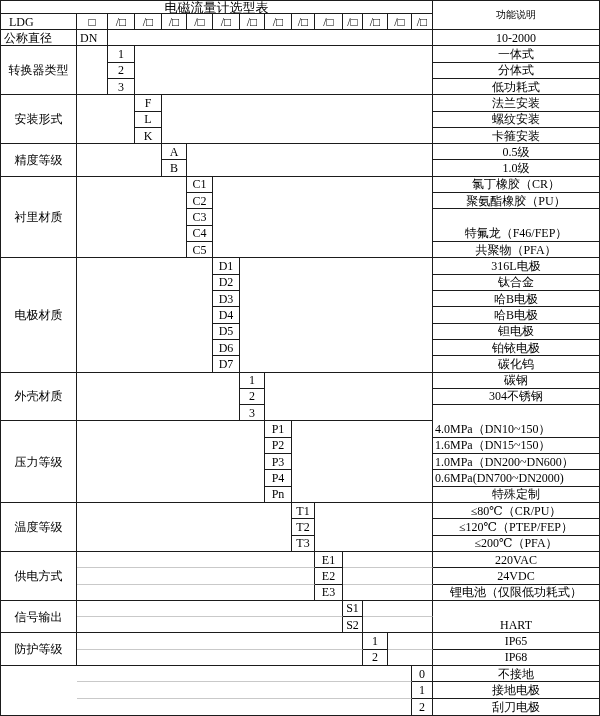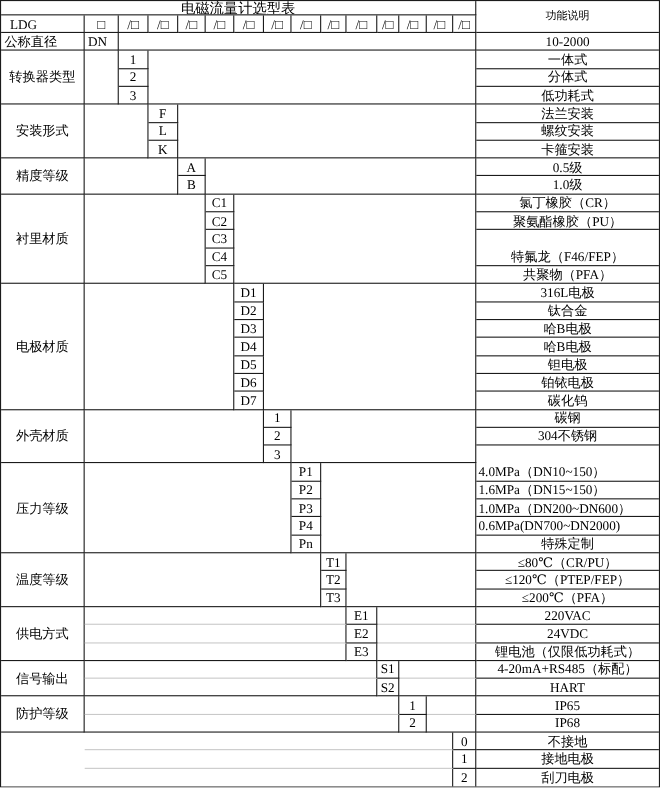--- a/index.html
+++ b/index.html
@@ -156,21 +156,20 @@
     <div class="cell code" style="grid-area: 36 / 11 / 37 / 12;">E2</div>
     <div class="cell desc lastcol" style="grid-area: 36 / 16 / 37 / 17;">24VDC</div>
     <div class="cell code" style="grid-area: 37 / 11 / 38 / 12;">E3</div>
     <div class="cell desc lastcol" style="grid-area: 37 / 16 / 38 / 17;">锂电池（仅限低功耗式）</div>
     <div class="cell lab" style="grid-area: 38 / 1 / 40 / 2;">信号输出</div>
     <div class="cell ghost" style="grid-area: 38 / 2 / 39 / 12;"></div>
     <div class="cell" style="grid-area: 39 / 2 / 40 / 12;"></div>
     <div class="cell ghost" style="grid-area: 38 / 13 / 39 / 16;"></div>
     <div class="cell" style="grid-area: 39 / 13 / 40 / 16;"></div>
     <div class="cell code" style="grid-area: 38 / 12 / 39 / 13;">S1</div>
-    <div class="cell desc lastcol" style="grid-area: 38 / 16 / 39 / 17;">4-20mA+RS485（标配）</div>
     <div class="cell code" style="grid-area: 39 / 12 / 40 / 13;">S2</div>
     <div class="cell desc lastcol" style="grid-area: 39 / 16 / 40 / 17;">HART</div>
     <div class="cell lab" style="grid-area: 40 / 1 / 42 / 2;">防护等级</div>
     <div class="cell ghost" style="grid-area: 40 / 2 / 41 / 13;"></div>
     <div class="cell" style="grid-area: 41 / 2 / 42 / 13;"></div>
     <div class="cell ghost" style="grid-area: 40 / 14 / 41 / 16;"></div>
     <div class="cell" style="grid-area: 41 / 14 / 42 / 16;"></div>
     <div class="cell code" style="grid-area: 40 / 13 / 41 / 14;">1</div>
     <div class="cell desc lastcol" style="grid-area: 40 / 16 / 41 / 17;">IP65</div>
     <div class="cell code" style="grid-area: 41 / 13 / 42 / 14;">2</div>

